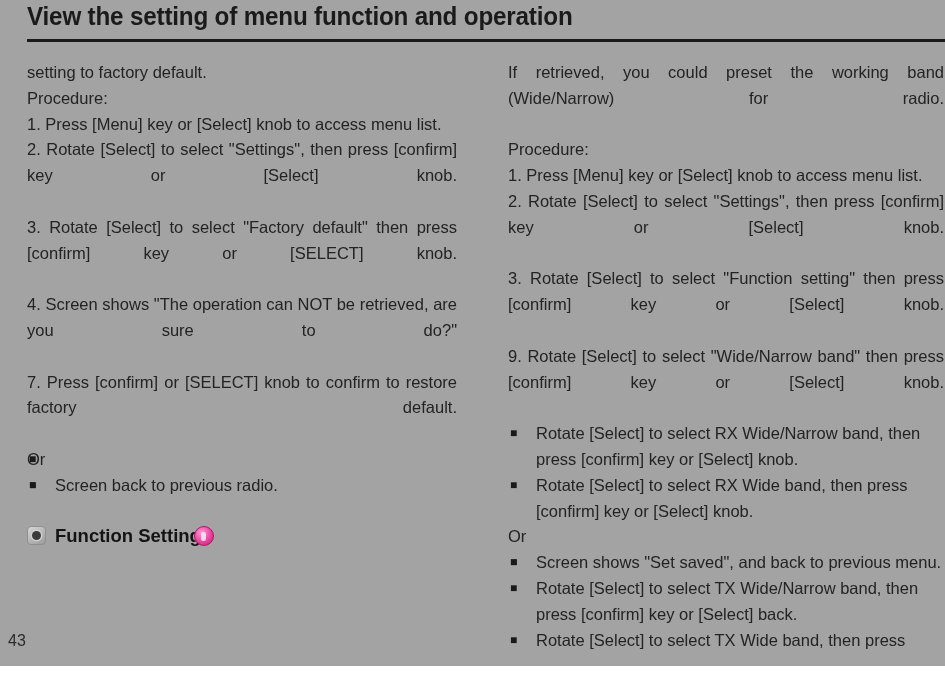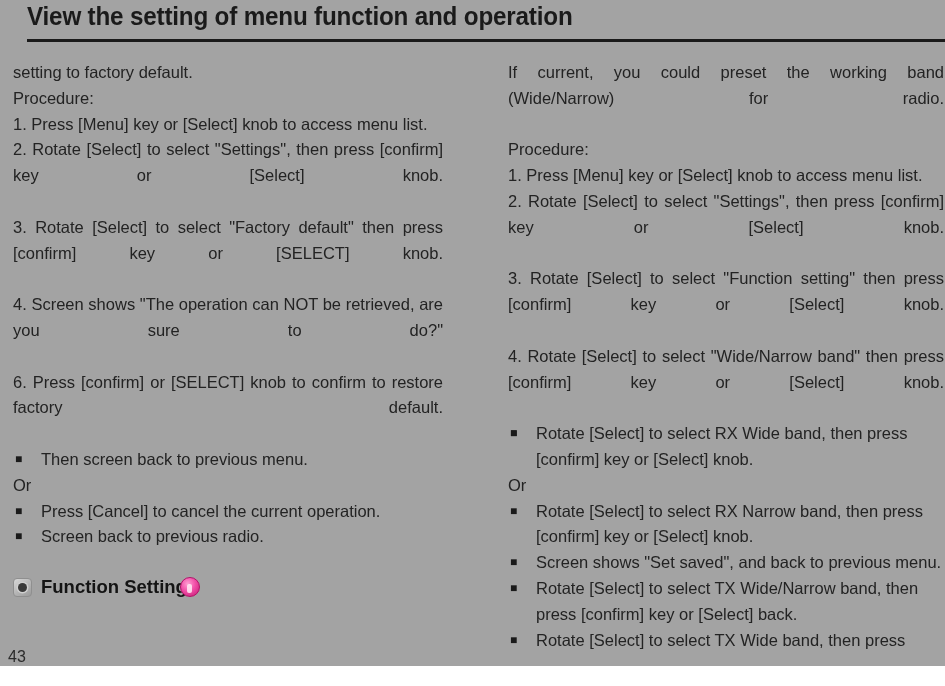--- a/index.html
+++ b/index.html
@@ -37,21 +37,21 @@
     width: 918px;
     height: 3px;
     background: #1a1a1a;
   }
 
   
   .column {
     position: absolute;
     top: 60px;
   }
-  #left-column  { left: 13px;  width: 430px; }
+  #left-column  { left: 27px;  width: 430px; }
   #right-column { left: 508px; width: 436px; }
 
   
   .para {
     font-size: 16.5px;
     line-height: 25.8px;
     color: #232323;
     margin: 0;
     text-align: left;
     white-space: normal;
@@ -143,71 +143,71 @@
     height: 9px;
     margin-left: -2.5px;
     border-radius: 2px;
     background: rgba(255, 235, 245, 0.85);
   }
 
   
   #page-number {
     position: absolute;
     left: 8px;
-    bottom: 0;
+    bottom: 16px;
     font-size: 16px;
     color: #2b2b2b;
   }
 </style>
 </head>
 <body>
 
 <div id="page">
 
   <div id="page-title">View the setting of menu function and operation</div>
   <div id="title-rule"></div>
 
   <div id="left-column" class="column">
     <div id="left-blocks">
         <div class="para">setting to factory default.</div>
         <div class="para">Procedure:</div>
         <div class="para">1. Press [Menu] key or [Select] knob to access menu list.</div>
         <div class="para justify">2. Rotate [Select] to select "Settings", then press [confirm] key or  [Select] knob.</div>
         <div class="para justify">3. Rotate [Select] to select "Factory default" then press [confirm] key or [SELECT] knob.</div>
         <div class="para justify">4. Screen shows "The operation can NOT be retrieved, are you sure to do?"</div>
-        <div class="para justify">6. Press [confirm] or [SELECT] knob to confirm to restore factory default.</div>
-        <div class="bullet"><span class="marker">■</span><span>Then screen back to previous menu.</span></div>
+        <div class="para justify">7. Press [confirm] or [SELECT] knob to confirm to restore factory default.</div>
+        <div class="bullet"><span class="marker">■</span></div>
         <div class="para">Or</div>
-        <div class="bullet"><span class="marker">■</span><span>Press [Cancel] to cancel the current operation.</span></div>
+        <div class="bullet"><span class="marker">■</span></div>
         <div class="bullet"><span class="marker">■</span><span>Screen back to previous radio.</span></div>
       </div>
 
     <div class="spacer-md"></div>
 
     <div class="section-heading">
       <span class="icon-gear"></span>
       <span class="heading-text">Function Setting</span>
       <span class="icon-pink"></span>
     </div>
     <div class="spacer-sm"></div>
 
   </div>
 
   <div id="right-column" class="column">
     <div id="right-blocks">
-        <div class="para justify">If current, you could preset the working band (Wide/Narrow) for radio.</div>
+        <div class="para justify">If retrieved, you could preset the working band (Wide/Narrow) for radio.</div>
         <div class="para">Procedure:</div>
         <div class="para">1. Press [Menu] key or [Select] knob to access menu list.</div>
         <div class="para justify">2. Rotate [Select] to select "Settings", then press [confirm] key or [Select] knob.</div>
         <div class="para justify">3. Rotate [Select] to select "Function setting" then press [confirm] key or [Select] knob.</div>
-        <div class="para justify">4. Rotate [Select] to select "Wide/Narrow band" then press [confirm] key or [Select] knob.</div>
-        <div class="bullet"><span class="marker">■</span></div>
+        <div class="para justify">9. Rotate [Select] to select "Wide/Narrow band" then press [confirm] key or [Select] knob.</div>
+        <div class="bullet"><span class="marker">■</span><span>Rotate  [Select] to select RX Wide/Narrow band, then press [confirm] key or [Select] knob.</span></div>
         <div class="bullet"><span class="marker">■</span><span>Rotate [Select] to select RX Wide band, then press [confirm] key or [Select] knob.</span></div>
         <div class="para">Or</div>
-        <div class="bullet"><span class="marker">■</span><span>Rotate [Select] to select RX Narrow band, then press [confirm] key or [Select] knob.</span></div>
+        <div class="bullet"><span class="marker">■</span></div>
         <div class="bullet"><span class="marker">■</span><span>Screen shows "Set saved", and back to previous menu.</span></div>
         <div class="bullet"><span class="marker">■</span><span>Rotate [Select] to select TX Wide/Narrow band, then press [confirm] key or [Select] back.</span></div>
         <div class="bullet"><span class="marker">■</span><span>Rotate [Select] to select TX Wide band, then press</span></div>
       </div>
   </div>
 
   <div id="page-number">43</div>
 
 </div>
 

